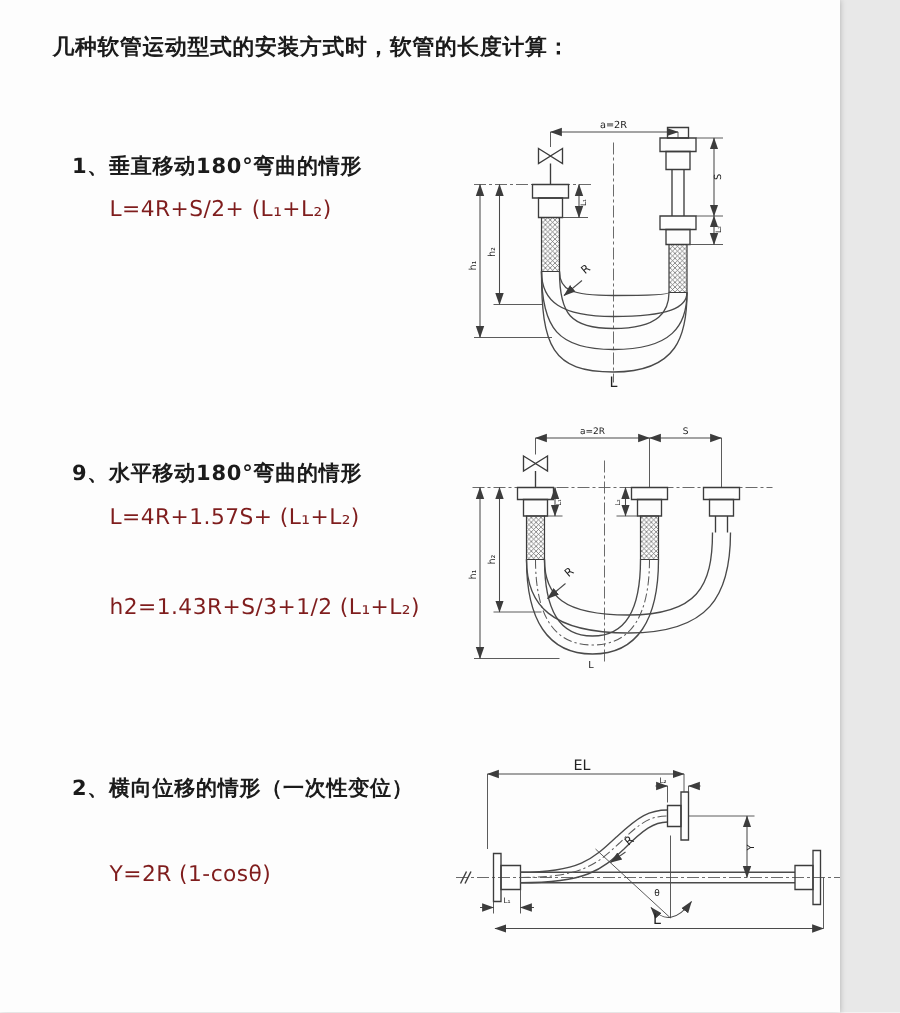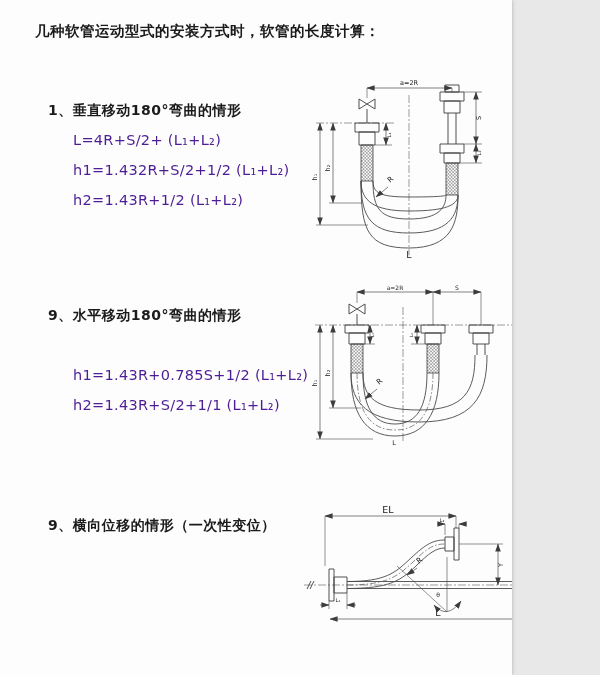--- a/index.html
+++ b/index.html
@@ -1,22 +1,22 @@
 <!DOCTYPE html>
 <html><head>
 <meta charset="utf-8">
 <style>
   html,body{margin:0;padding:0;}
   body{background:#e8e8e8;font-family:"DejaVu Sans","Liberation Sans",sans-serif;}
-  #page{position:relative;width:512px;height:675px;background:#fdfdfd;overflow:hidden;
+  #page{position:relative;width:560px;height:675px;background:#fdfdfd;overflow:hidden;
         box-shadow:0 0 4px rgba(0,0,0,.25);}
   .cn{color:#1b1b1b;font-weight:bold;}
   .title{position:absolute;left:35px;top:22px;font-size:14.5px;letter-spacing:.5px;}
   .sec-head{position:absolute;left:48px;font-size:14px;letter-spacing:.5px;}
-  .formula{position:absolute;left:73px;font-size:14.5px;color:#4c1d95;letter-spacing:.3px;
+  .formula{position:absolute;left:73px;font-size:14.5px;color:#7f1d1d;letter-spacing:.3px;
            font-family:"DejaVu Sans",sans-serif;}
   svg{position:absolute;}
   svg line,svg path,svg rect,svg polyline{vector-effect:non-scaling-stroke;}
   .ln{stroke:#3c3c3c;stroke-width:0.9;fill:none;}
   .hose{stroke:#4a4a4a;stroke-width:0.9;fill:none;}
   .dim{stroke:#4a4a4a;stroke-width:0.7;fill:none;}
   .ext{stroke:#4a4a4a;stroke-width:0.6;fill:none;}
   .cl{stroke:#5a5a5a;stroke-width:0.6;fill:none;stroke-dasharray:8 2 2 2;}
   .cd{stroke:#5a5a5a;stroke-width:0.7;fill:none;stroke-dasharray:6 2 1.5 2;}
   .dt{font-family:"DejaVu Sans",sans-serif;fill:#222;font-size:6.5px;}
@@ -26,28 +26,27 @@
 </style>
 </head>
 <body>
 
 <div id="page">
 
   <div class="cn title">几种软管运动型式的安装方式时，软管的长度计算：</div>
 
   <div class="cn sec-head" style="top:102px">1、垂直移动180°弯曲的情形</div>
   <div class="formula" style="top:132px">L=4R+S/2+ (L₁+L₂)</div>
-  <div class="formula" style="top:162px">h1=1.432R+S/2+1/2 (L₁+L₂)</div>
-  <div class="formula" style="top:192px">h2=1.43R+1/2 (L₁+L₂)</div>
 
   <div class="cn sec-head" style="top:307px">9、水平移动180°弯曲的情形</div>
-  <div class="formula" style="top:367px">h1=1.43R+0.785S+1/2 (L₁+L₂)</div>
-  <div class="formula" style="top:397px">h2=1.43R+S/2+1/1 (L₁+L₂)</div>
-
-  <div class="cn sec-head" style="top:517px">9、横向位移的情形（一次性变位）</div>
+  <div class="formula" style="top:337px">L=4R+1.57S+ (L₁+L₂)</div>
+  <div class="formula" style="top:397px">h2=1.43R+S/3+1/2 (L₁+L₂)</div>
+
+  <div class="cn sec-head" style="top:517px">2、横向位移的情形（一次性变位）</div>
+  <div class="formula" style="top:575px">Y=2R (1-cosθ)</div>
 
   <svg style="left:306px;top:73px" width="292" height="186" viewBox="0 0 292 186">
     <defs>
       <marker id="ar1" viewBox="0 0 10 10" refX="9.5" refY="5" markerWidth="8" markerHeight="8" orient="auto-start-reverse" markerUnits="userSpaceOnUse">
         <path d="M0,1.5 L10,5 L0,8.5 Z" fill="#3c3c3c"></path>
       </marker>
       <pattern id="br1" width="3.2" height="3.2" patternUnits="userSpaceOnUse">
         <path d="M0,3.2 L3.2,0 M0,0 L3.2,3.2" stroke="#6a6a6a" stroke-width="0.5"></path>
       </pattern>
     </defs>

